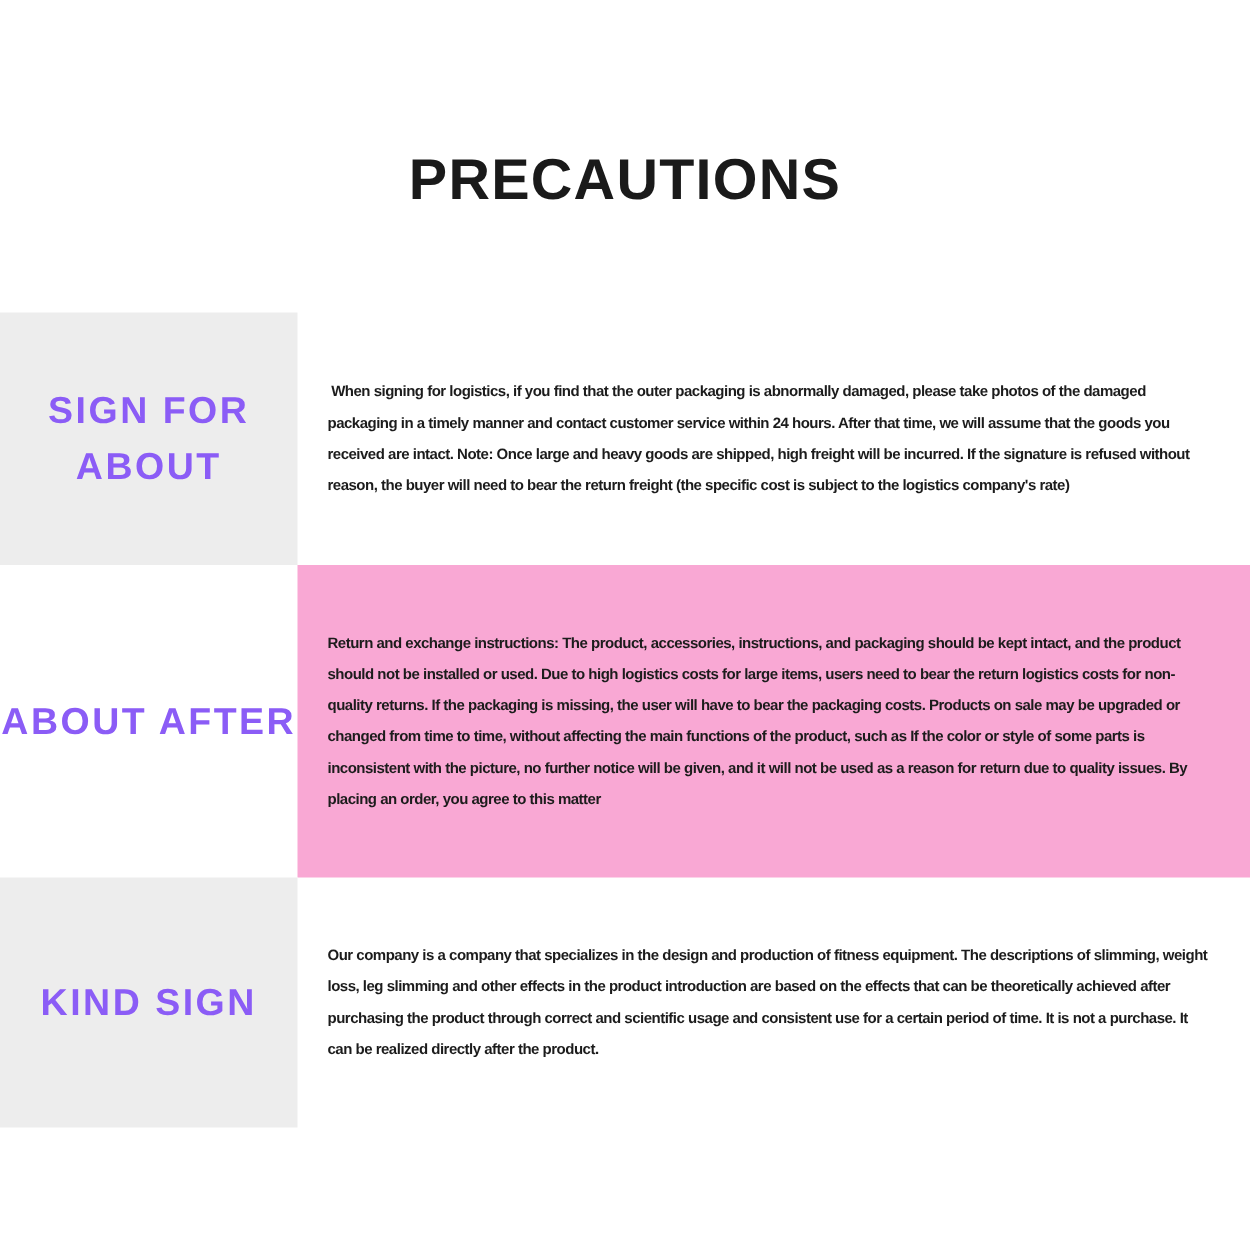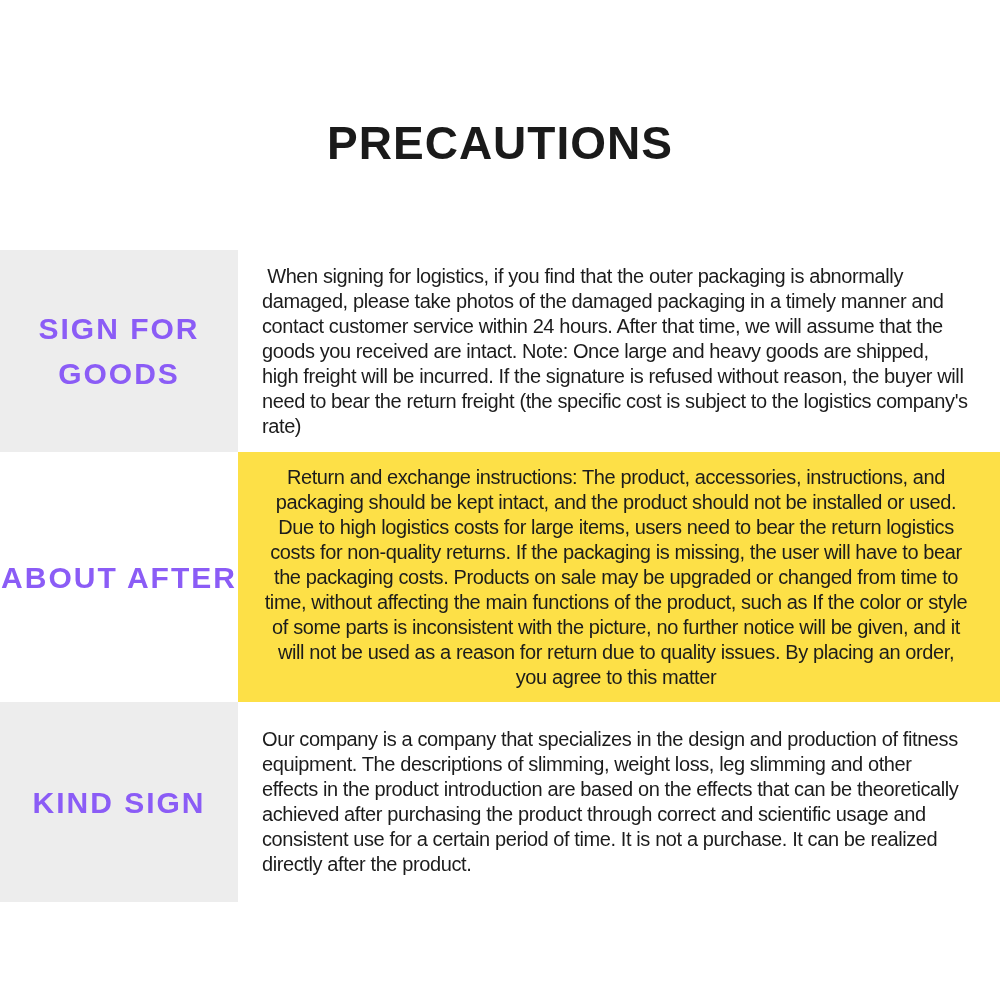--- a/index.html
+++ b/index.html
@@ -49,42 +49,43 @@
     letter-spacing: 2px;
     color: #8b5cf6;
   }
   .label-gray { background: #ededed; }
   .content-cell {
     flex: 1;
     display: flex;
     align-items: center;
     padding: 0 30px 0 24px;
   }
-  .content-gray { background: #fde047; text-align: center; }
+  .content-gray { background: #f9a8d4; }
   .body-text {
-    font-size: 20px;
+    font-size: 12px;
     line-height: 25px;
     letter-spacing: -0.4px;
     color: #1c1c1c;
     white-space: pre-wrap;
+    font-weight: bold;
   }
 </style>
 </head>
 <body>
 
 <div class="page">
 
   <h1 class="title">PRECAUTIONS</h1>
 
   <div class="rows">
 
     <section class="row row-0">
       <div class="label-cell label-gray">
         <div class="label-line">SIGN FOR</div>
-        <div class="label-line">GOODS</div>
+        <div class="label-line">ABOUT</div>
       </div>
       <div class="content-cell">
         <p class="body-text"> When signing for logistics, if you find that the outer packaging is abnormally damaged, please take photos of the damaged packaging in a timely manner and contact customer service within 24 hours. After that time, we will assume that the goods you received are intact. Note: Once large and heavy goods are shipped, high freight will be incurred. If the signature is refused without reason, the buyer will need to bear the return freight (the specific cost is subject to the logistics company's rate)</p>
       </div>
     </section>
 
     <section class="row row-1">
       <div class="label-cell">
         <div class="label-line">ABOUT AFTER</div>
       </div>

